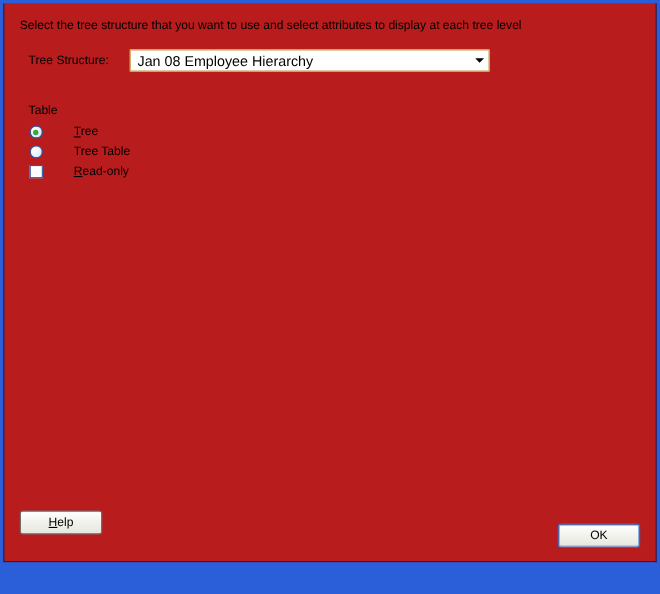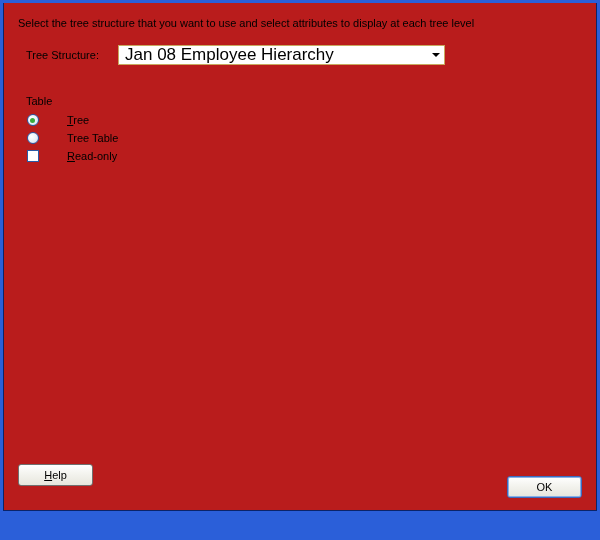--- a/index.html
+++ b/index.html
@@ -96,21 +96,21 @@
     border: 1px solid #c8a95e;
     background: #fff;
     display: flex;
     align-items: center;
     box-sizing: border-box;
     cursor: pointer;
   }
   .combo .combo-text {
     flex: 1 1 auto;
     padding: 0 6px;
-    font-size: 17px;
+    font-size: 13px;
     white-space: nowrap;
     overflow: hidden;
   }
   .combo .combo-arrow {
     width: 17px;
     height: 100%;
     display:flex;
     align-items:center;
     justify-content:center;
     border-left: 0;

